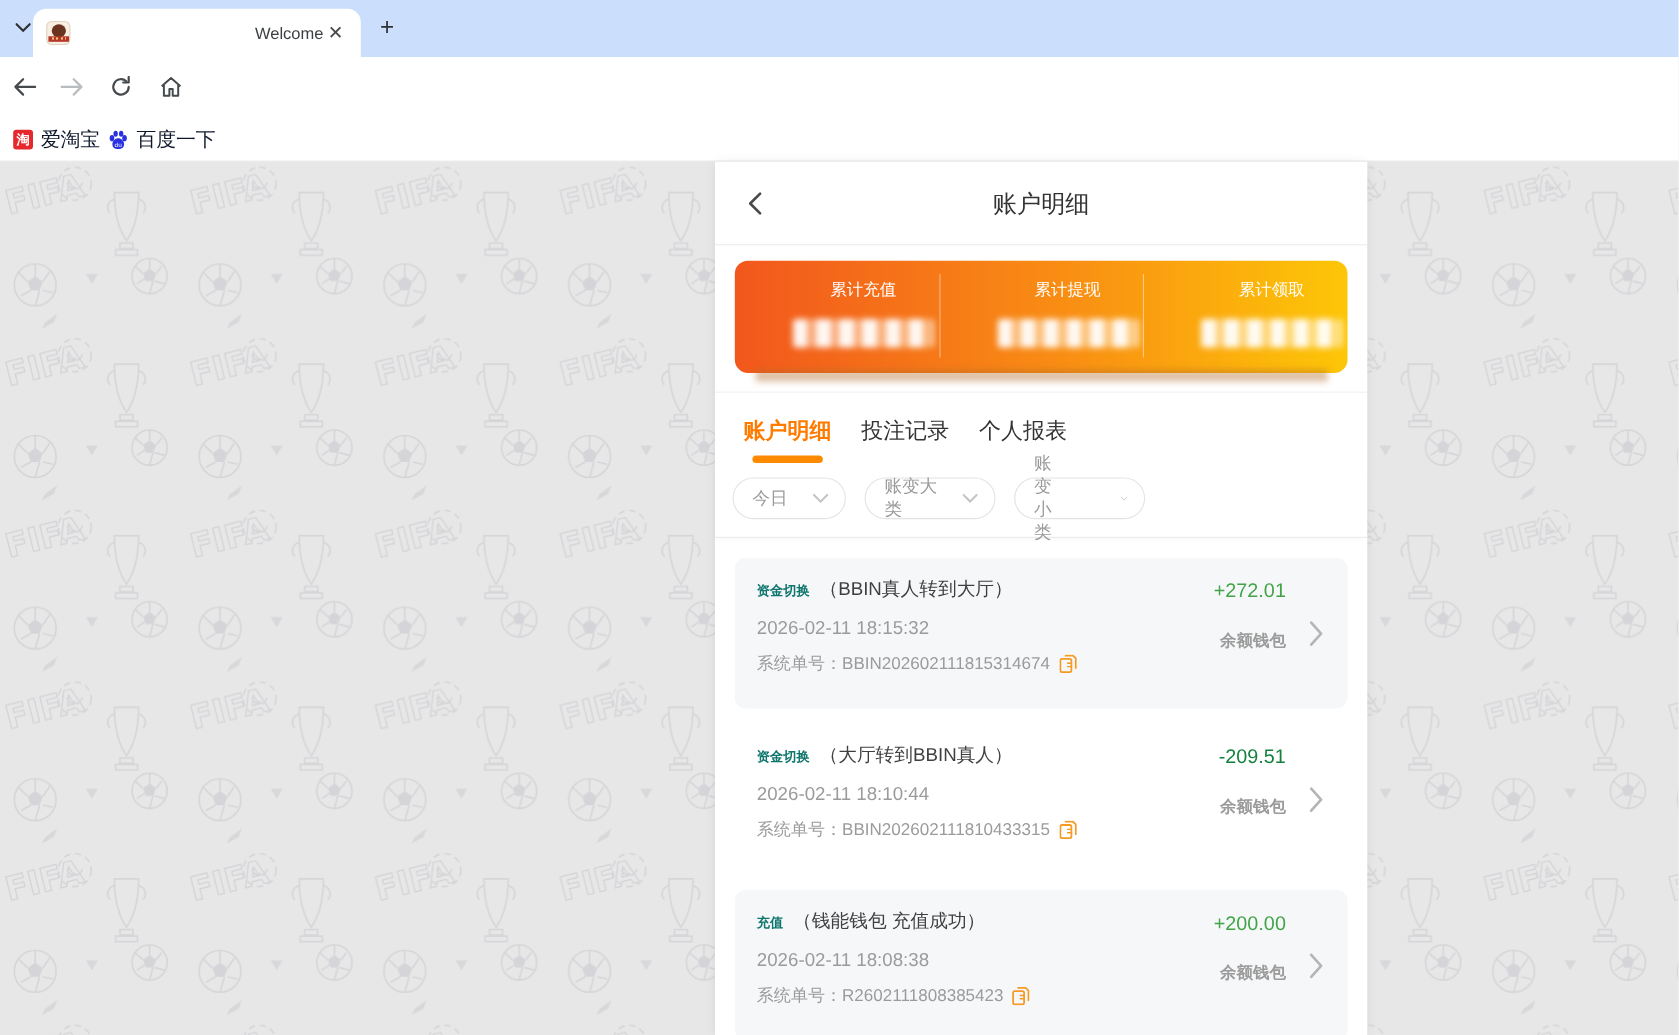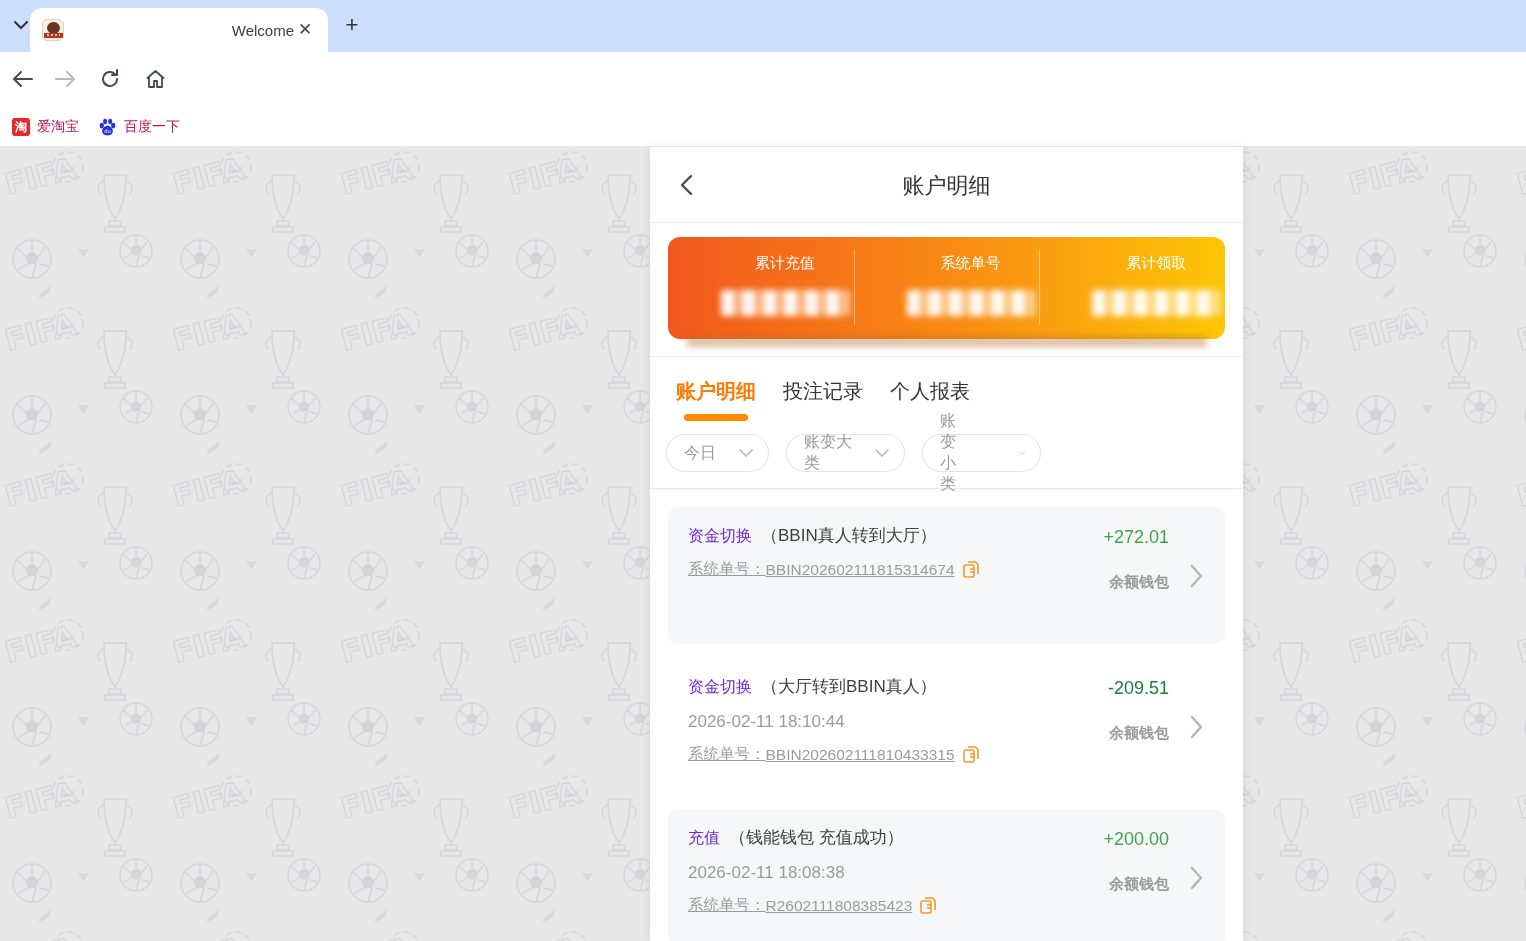--- a/index.html
+++ b/index.html
@@ -24,21 +24,21 @@
     color:#303134; font-size:22px; line-height:26px; text-align:center; font-weight:300; }
 
   .toolbar { position:absolute; left:0; top:52px; width:1526px; height:54px; background:#fff; }
   .nav-ic { position:absolute; top:13px; width:28px; height:28px; display:flex; align-items:center; justify-content:center; }
   .urlbar { position:absolute; left:185px; top:61px; width:1333px; height:36px; border-radius:18px;
     background:#e9eef8; display:flex; align-items:center; padding:0 14px; }
   .url-text { font-size:16.5px; color:#202124; margin-left:12px; letter-spacing:.2px; }
 
   .bookmarks { position:absolute; left:0; top:106px; width:1526px; height:41px; background:#fff; border-bottom:1px solid #e4e6e8; }
   .bm { position:absolute; top:8px; height:26px; display:flex; align-items:center; border-radius:13px; padding:0 6px; }
-  .bm-label { font-size:14px; color:#be185d; margin-left:7px;font-family:Liberation Mono, monospace; }
+  .bm-label { font-size:18px; color:#0f172a; margin-left:7px;font-family:Liberation Mono, monospace; }
   .taobao-ic { width:18px; height:18px; border-radius:3px; background:#e6272c; color:#fff; font-size:12px;
     line-height:18px; text-align:center; font-weight:bold; }
 
   
   .viewport { position:absolute; left:0; top:147px; width:1526px; height:794px; background:#e7e7e8; }
   .pattern-svg { position:absolute; left:0; top:0; }
 
   
   .app { position:absolute; left:650px; top:0; width:593px; height:794px; background:#fff;
     box-shadow:0 0 10px rgba(0,0,0,.08); }
@@ -71,24 +71,24 @@
   .pill { display:flex; align-items:center; justify-content:space-between; height:38px; border:1px solid #e3e3e3;
     border-radius:19px; padding:0 15px 0 17px; margin-right:17px; color:#9a9a9a; font-size:16px; background:#fff; }
   .pill-1 { width:103px; } .pill-2 { width:119px; } .pill-3 { width:119px;gap:43px; }
   .pill .chev { margin-left:8px; }
 
   .records { padding:18px; }
   .record-card { position:relative; border-radius:10px; padding:17px 20px 19px; margin-bottom:14px; min-height:137px; }
   .record-card.shade { background:#f6f7f9; }
   .record-card.plain { background:#ffffff; }
   .rec-title-row { display:flex; align-items:baseline; }
-  .rec-type { font-size:16px; font-weight:normal; color:#6d28d9; }
+  .rec-type { font-size:12px; font-weight:bold; color:#0f766e; }
   .rec-subtitle { font-size:17px; color:#3f3f3f; margin-left:9px; }
   .rec-date { margin-top:14px; font-size:17px; color:#9b9b9b; }
-  .rec-order { margin-top:12px; font-size:15.5px; color:#9b9b9b; display:flex; align-items:center;text-decoration:underline; }
+  .rec-order { margin-top:12px; font-size:15.5px; color:#9b9b9b; display:flex; align-items:center; }
   .copy-ic { margin-left:8px; display:inline-flex; }
   .rec-right { position:absolute; right:56px; top:20px; text-align:right; }
   .rec-amount { font-size:18px; }
   .rec-amount.pos { color:#42a447; }
   .rec-amount.neg { color:#15803d; }
   .rec-wallet { margin-top:25px; font-size:15px; color:#9b9b9b;font-weight:bold; }
   .rec-chevron { position:absolute; right:22px; top:50%; margin-top:-12px; }
 </style>
 </head>
 <body>
@@ -209,21 +209,21 @@
       <div class="page-title">账户明细</div>
     </div>
 
     <div class="summary-section">
       <div class="summary-card">
         <div class="sum-col">
           <span class="sum-label">累计充值</span>
           <span class="sum-value"></span>
         </div>
         <div class="sum-col">
-          <span class="sum-label">系统单号</span>
+          <span class="sum-label">累计提现</span>
           <span class="sum-value"></span>
         </div>
         <div class="sum-col">
           <span class="sum-label">累计领取</span>
           <span class="sum-value"></span>
         </div>
       </div>
       <div class="blur-strip"></div>
     </div>
 
@@ -263,20 +263,21 @@
       </div>
     </div>
 
     <div class="records">
 
       <div class="record-card shade">
         <div class="rec-title-row">
           <span class="rec-type">资金切换</span>
           <span class="rec-subtitle">（BBIN真人转到大厅）</span>
         </div>
+        <div class="rec-date">2026-02-11 18:15:32</div>
         <div class="rec-order">
           <span>系统单号：</span>
           <span>BBIN202602111815314674</span>
           <span class="copy-ic">
             <svg width="16" height="17" viewBox="0 0 16 17">
                 <rect x="1" y="4" width="10" height="12" rx="1.5" fill="none" stroke="#f59a23" stroke-width="1.6"></rect>
                 <path d="M5 1h7.5L15 3.5V13" fill="none" stroke="#f59a23" stroke-width="1.6" stroke-linejoin="round"></path>
                 <path d="M7 8h4M7 11h4" stroke="#f59a23" stroke-width="1.3"></path>
               </svg>
           </span>

